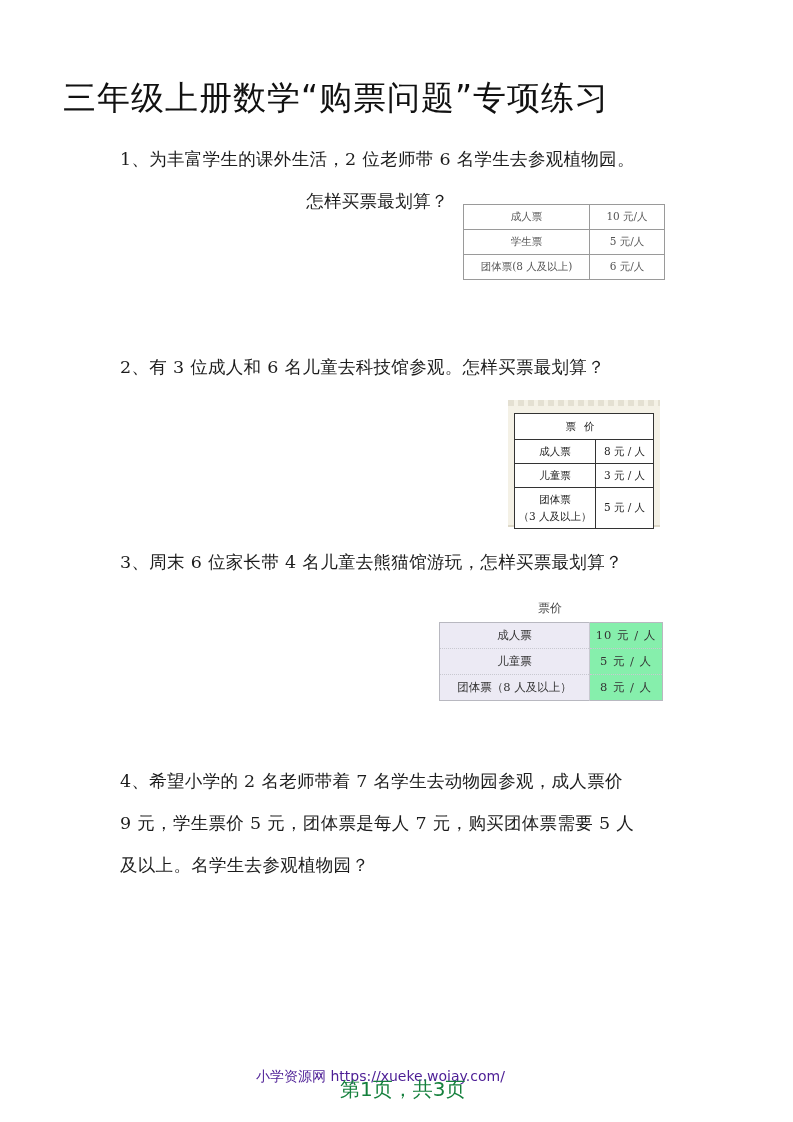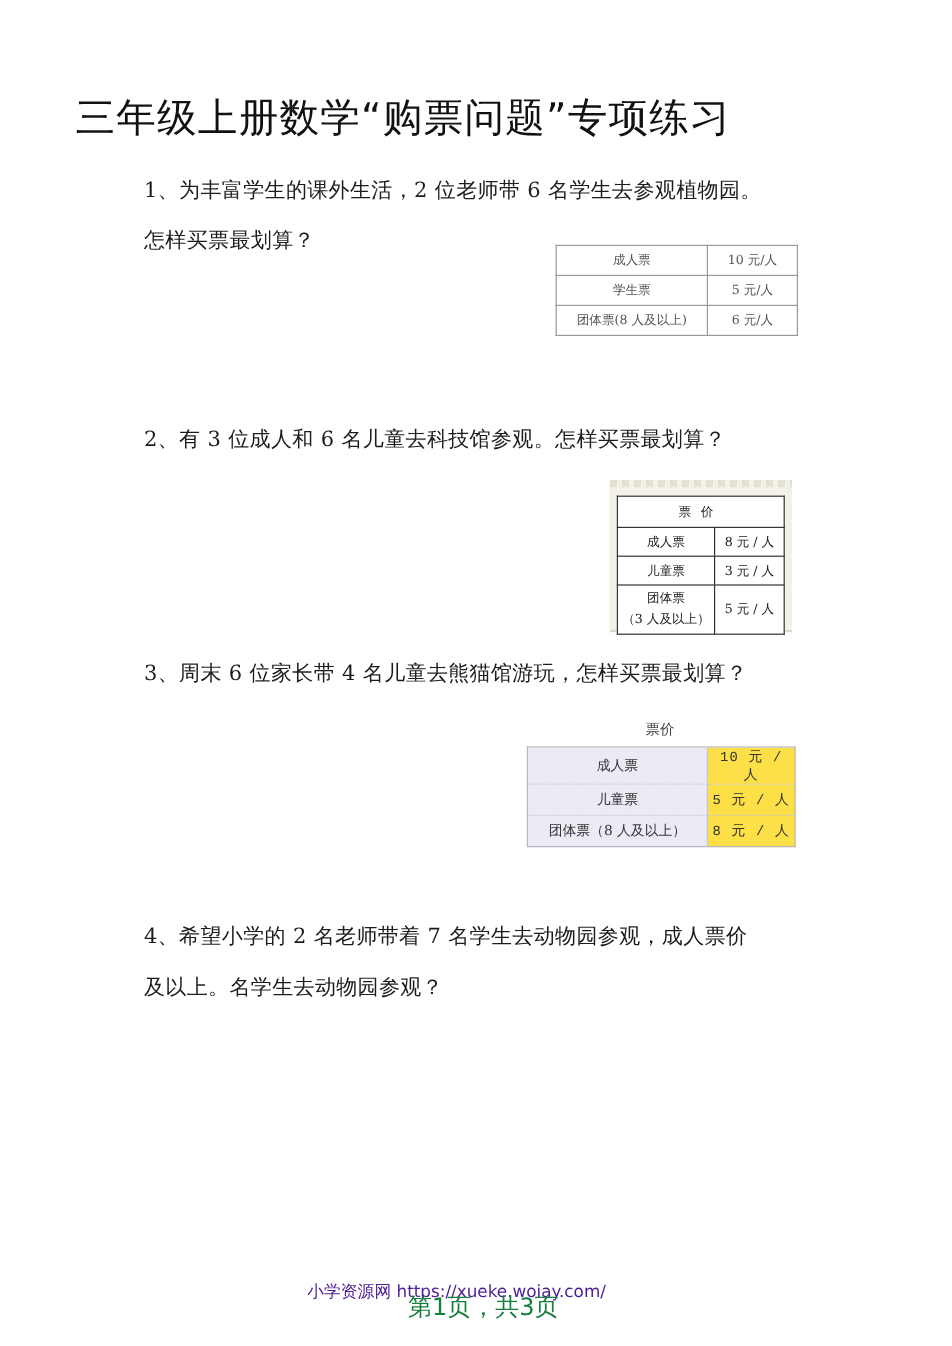--- a/index.html
+++ b/index.html
@@ -25,32 +25,32 @@
   .t2 td { border: 1px solid #333; text-align: center; height: 23px; padding: 0; }
   .t2 td.head { letter-spacing: 8px; height: 25px; }
   .t2 td.c2 { width: 57px; }
   .t2 td.tall { height: 40px; line-height: 17px; }
   
   .t3cap { position: absolute; left: 538px; top: 600px; font-size: 12px; color: #444; }
   .t3 { position: absolute; left: 439px; top: 622px; width: 224px; border-collapse: collapse;
         font-size: 11.5px; color: #333; border: 1.5px solid #b8b8c0; }
   .t3 td { height: 25px; text-align: center; padding: 0; border-bottom: 1px dotted #c8c8d0; }
   .t3 td.c1 { background: #eceaf4; border-right: 1px solid #c8c8d0; }
-  .t3 td.c2 { width: 72px; background: #fde047; letter-spacing: 1px; font-family: Liberation Mono, monospace; }
+  .t3 td.c2 { width: 72px; background: #86efac; letter-spacing: 1px; }
   .footer-wm { position: absolute; left: 256px; top: 1068px; font-family: "DejaVu Sans", "Liberation Sans", sans-serif;
                font-size: 14px; color: #4c1d95; }
   .footer-pg { position: absolute; left: 340px; top: 1076px; font-family: "DejaVu Sans", "Liberation Sans", sans-serif;
                font-size: 20px; color: #15803d; }
 </style>
 </head>
 <body>
 
 <div class="title">三年级上册数学“购票问题”专项练习</div>
 
-<div class="q" style="top:138px;">
+<div class="q" style="top:138px;text-align:center;">
   <p>1、为丰富学生的课外生活，2 位老师带 6 名学生去参观植物园。</p>
   <p>怎样买票最划算？</p>
 </div>
 <table class="t1">
   <tbody>
       <tr>
     <td>成人票</td>
     <td class="c2">10 元/人</td>
   </tr>
   <tr>
@@ -108,17 +108,18 @@
   </tr>
   <tr>
     <td class="c1" style="border-bottom:none;">团体票（8 人及以上）</td>
     <td class="c2" style="border-bottom:none;">8 元 / 人</td>
   </tr>
 </tbody>
   </table>
 
 <div class="q" style="top:760px;">
   <p>4、希望小学的 2 名老师带着 7 名学生去动物园参观，成人票价</p>
-  <p>及以上。名学生去动物园参观？</p>
+  <p>9 元，学生票价 5 元，团体票是每人 7 元，购买团体票需要 5 人</p>
+  <p>及以上。名学生去参观植物园？</p>
 </div>
 
 <div class="footer-wm">小学资源网 https://xueke.woiay.com/</div>
 <div class="footer-pg">第1页，共3页</div>
 
 </body></html>

